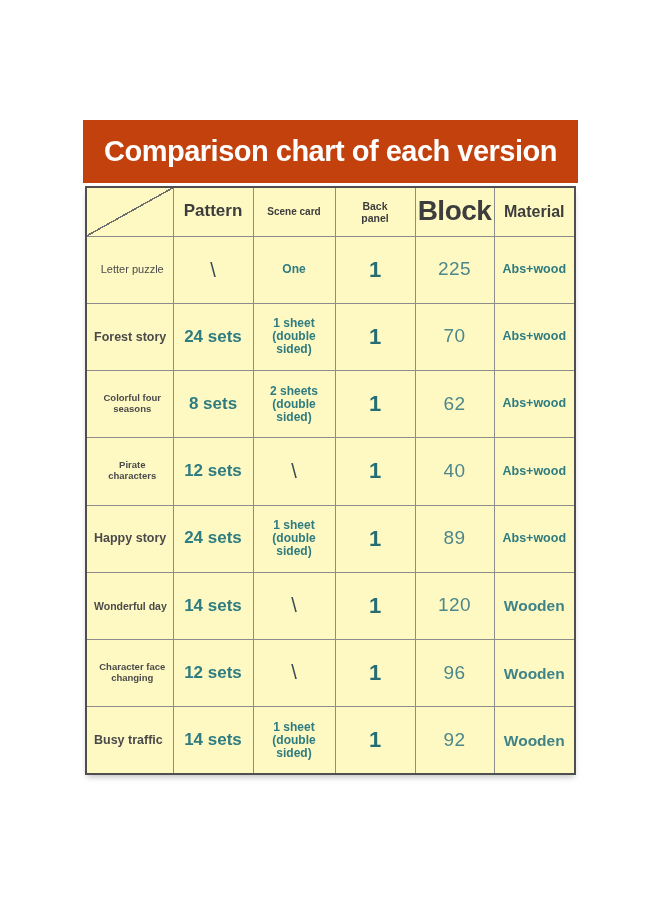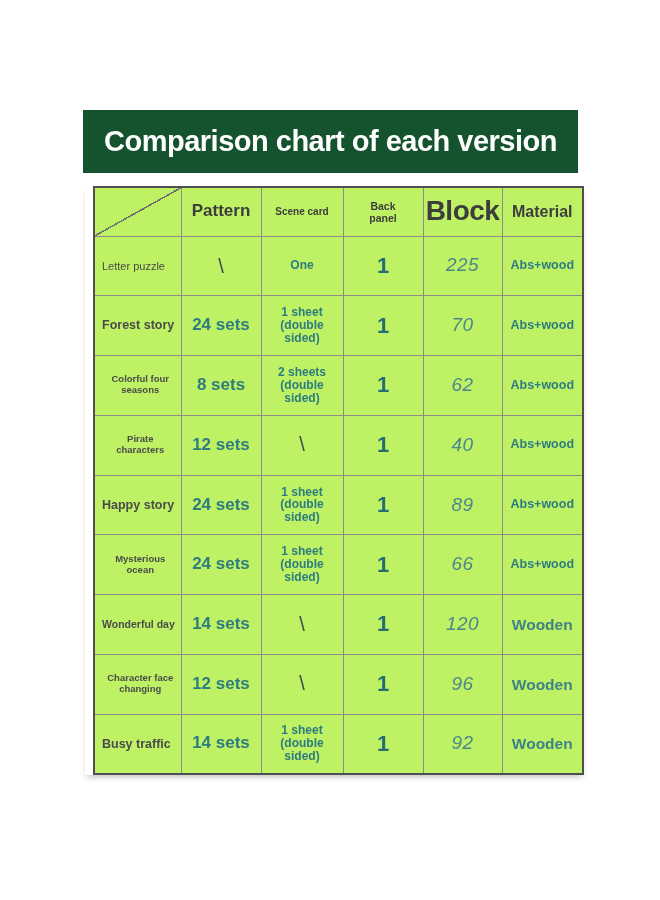--- a/index.html
+++ b/index.html
@@ -2,36 +2,35 @@
 <html><head>
 <meta charset="utf-8">
 <style>
   html,body{margin:0;padding:0;}
   body{
     width:660px;height:900px;background:#ffffff;
     font-family:"Liberation Sans", sans-serif;
     position:relative;overflow:hidden;
   }
   .banner{
-    position:absolute;left:83px;top:110px;width:495px;height:63px;
-    background:#14532d;color:#ffffff;
+    position:absolute;left:83px;top:120px;width:495px;height:63px;
+    background:#c2410c;color:#ffffff;
     display:flex;align-items:center;justify-content:center;
     font-size:29px;font-weight:700;letter-spacing:-0.5px;
     white-space:nowrap;
   }
   .tablewrap{
     position:absolute;left:85px;top:186px;
     box-shadow:0 4px 6px -2px rgba(0,0,0,0.25);
   }
   table.comparison{
     border-collapse:collapse;table-layout:fixed;
     width:489px;height:589px;
-    background:#bef264;
+    background:#fef9c3;
     border:2px solid #4f4f4f;
-    margin-left:8px;
   }
   col.c0{width:87px;} col.c1{width:80px;} col.c2{width:82px;}
   col.c3{width:80px;} col.c4{width:79px;} col.c5{width:81px;}
   th,td{
     border:1px solid #8c8c8c;
     text-align:center;vertical-align:middle;
     padding:1px 2px;overflow:hidden;
     white-space:pre-line;line-height:1.1;
   }
   thead tr{height:49px;}
@@ -45,27 +44,27 @@
   .th-pattern{font-size:17px;}
   .th-scene{font-size:10px;}
   .th-back{font-size:10.5px;line-height:1.15;}
   .th-block{font-size:28px;letter-spacing:-0.5px;}
   .th-material{font-size:16px;}
   td.label{
     color:#4a4a4a;text-align:left;padding-left:7px;line-height:1.15;
   }
   td.label[data-size="xs"]{font-size:9.5px;font-weight:700;text-align:center;}
   td.label[data-size="sm"]{font-size:10.5px;font-weight:700;}
-  td.label[data-size="md"]{font-size:11px;font-weight:500;}
+  td.label[data-size="md"]{font-size:11px;font-weight:500;text-align:center;}
   td.label[data-size="lg"]{font-size:12.5px;font-weight:700;}
   td.pattern{color:#2e7c80;font-weight:700;font-size:17px;}
   td.scene{color:#2e7c80;font-weight:700;font-size:12px;line-height:1.08;}
   td[data-kind="slash"]{color:#3e4a52;font-weight:400;font-size:20px;}
   td.backpanel{color:#256d74;font-weight:700;font-size:22px;}
-  td.block{color:#4d878b;font-weight:400;font-size:19px;letter-spacing:0.5px;font-style:italic;}
+  td.block{color:#4d878b;font-weight:400;font-size:19px;letter-spacing:0.5px;}
   td.material{color:#2e7c80;font-weight:700;font-size:12.5px;}
   td.material[data-kind="wooden"]{font-size:15.5px;color:#3f8387;}
 </style>
 </head>
 <body>
 
 <div class="banner">Comparison chart of each version</div>
 
 <div class="tablewrap">
   <table class="comparison">
@@ -130,31 +129,20 @@
         <td class="label" data-size="lg">Happy story</td>
         <td class="pattern" data-kind="text">24 sets</td>
         <td class="scene" data-kind="text">1 sheet
 (double
 sided)</td>
         <td class="backpanel">1</td>
         <td class="block">89</td>
         <td class="material" data-kind="abs">Abs+wood</td>
       </tr>
       <tr>
-        <td class="label" data-size="xs">Mysterious
-ocean</td>
-        <td class="pattern" data-kind="text">24 sets</td>
-        <td class="scene" data-kind="text">1 sheet
-(double
-sided)</td>
-        <td class="backpanel">1</td>
-        <td class="block">66</td>
-        <td class="material" data-kind="abs">Abs+wood</td>
-      </tr>
-      <tr>
         <td class="label" data-size="sm">Wonderful day</td>
         <td class="pattern" data-kind="text">14 sets</td>
         <td class="scene" data-kind="slash">\</td>
         <td class="backpanel">1</td>
         <td class="block">120</td>
         <td class="material" data-kind="wooden">Wooden</td>
       </tr>
       <tr>
         <td class="label" data-size="xs">Character face
 changing</td>

